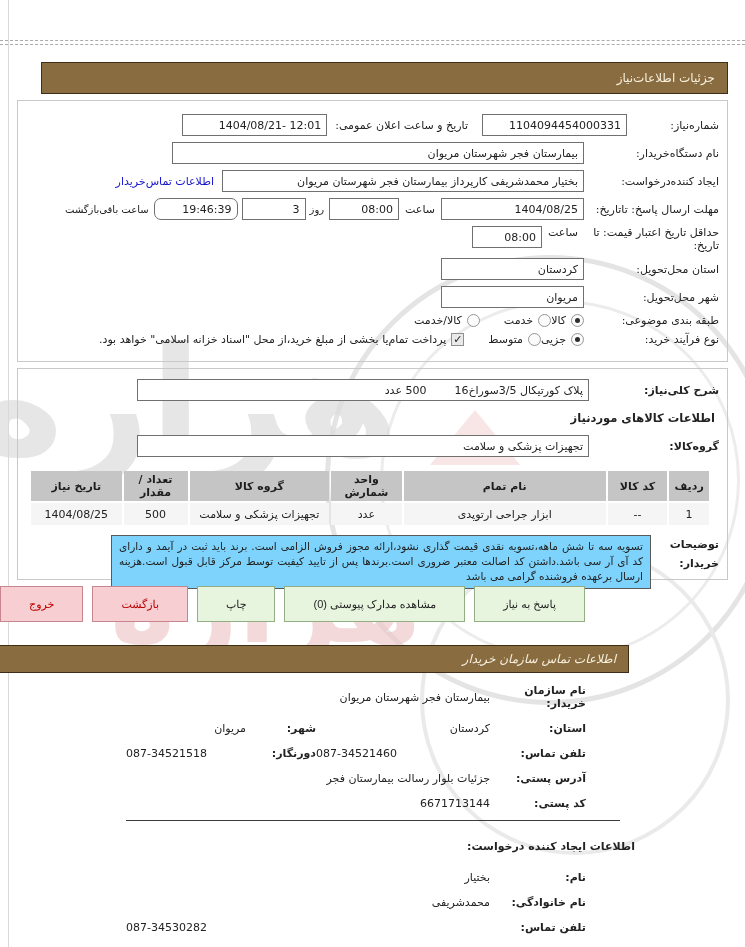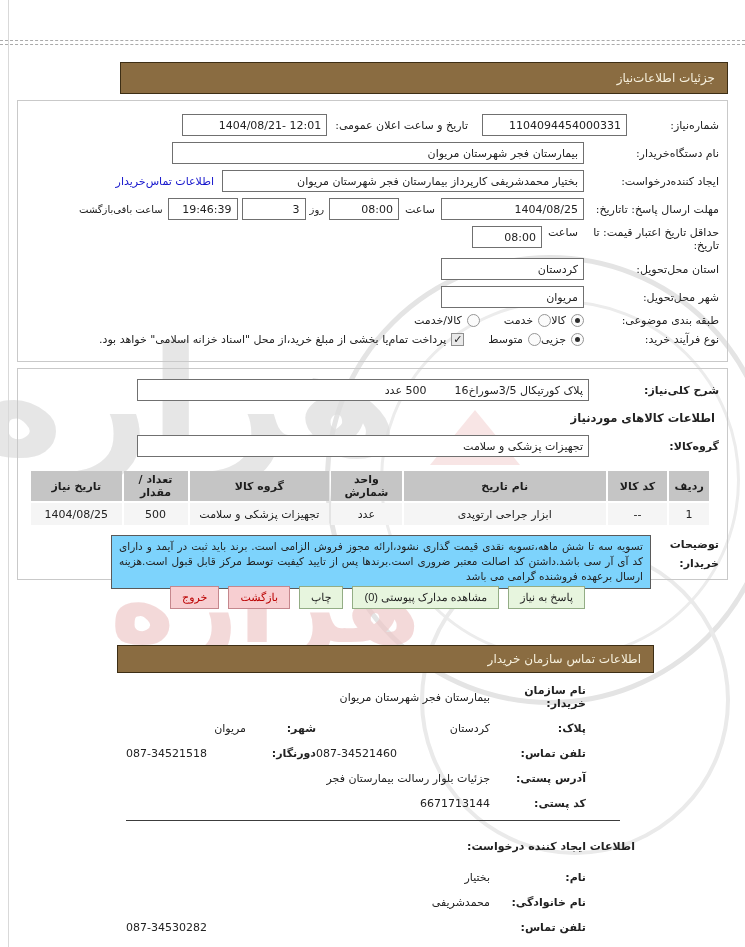--- a/index.html
+++ b/index.html
@@ -27,42 +27,42 @@
   .left-line { position:absolute; left:8px; top:0; height:947px; width:1px; background:#d9d9d9; z-index:1; }
   .dotted-sep { position:absolute; top:40px; left:0; width:745px; height:5px;
     border-top:1px dashed #ababab; border-bottom:1px dashed #ababab; z-index:1; }
 
   .brown-bar {
     position:absolute; right:17px; height:32px;
     background:#8a6c41; border:1px solid #3d2e15;
     color:#f6f0dd; display:flex; align-items:center;
     padding: 0 12px; font-size:12px; z-index:1;
   }
-  .bar1 { top:62px; width:608px; }
-  .bar2 { top:645px; width:537px; right:91px; height:28px; }
+  .bar1 { top:62px; width:687px; }
+  .bar2 { top:645px; width:630px; right:116px; height:28px;font-style:italic; }
 
   
   .box { position:absolute; right:17px; width:711px; border:1px solid #c9c9c9; background:transparent; z-index:1; }
   .box1 { top:100px; height:262px; padding:13px 8px 0 8px; }
   .box2 { top:368px; height:212px; padding:10px 8px 0 8px; }
 
   .frow { display:flex; align-items:center; margin-bottom:6px; }
   .frow.top { align-items:flex-start; }
   .flabel { width:135px; flex:0 0 135px; padding-left:4px; }
   .inp {
     border:1px solid #707070; background:#fff; height:22px;
     display:flex; align-items:center; padding:0 5px; overflow:hidden; white-space:nowrap;
   }
   .ltr { direction:ltr; justify-content:flex-end; }
   .w-main  { width:145px; }
   .w-wide  { width:412px; }
   .w-wide2 { width:362px; }
   .w-hour  { width:70px; margin-right:6px; }
   .w-day   { width:64px; margin-right:4px; }
-  .w-rem   { width:70px; margin-right:4px; }
+  .w-rem   { width:84px; margin-right:4px;border-radius:7px; }
   .w-dt    { width:143px; margin-right:26px; }
   .sep-lbl { margin-right:6px; }
   .small-lbl { font-size:10px; margin-right:5px; }
   .link { color:#1515cc; margin-right:8px; cursor:pointer; }
 
   .radio { width:13px; height:13px; border-radius:50%; border:1px solid #969696; background:#fbfbfb; position:relative; margin-left:5px; flex:0 0 13px; }
   .radio.sel::after { content:""; position:absolute; top:3px; left:3px; right:3px; bottom:3px; background:#2e2e2e; border-radius:50%; }
   .opt { display:flex; align-items:center; margin-left:24px; }
   .chk { width:13px; height:13px; border:1px solid #8f8f8f; background:#e9e9e9; display:flex; align-items:center; justify-content:center; font-size:11px; line-height:11px; color:#222; margin-left:5px; flex:0 0 13px; }
   .need-desc-row .flabel2 { width:130px; flex:0 0 130px; font-weight:bold; padding-left:4px; }
@@ -74,21 +74,21 @@
   table.items td { background:#f5f5f5; height:22px; padding:2px 4px; text-align:center; font-size:11px; }
   .c0{width:40px}.c1{width:62px}.c2{width:215px}.c3{width:72px}.c4{width:147px}.c5{width:66px}.c6{width:92px}
 
   .notes-row { display:flex; align-items:flex-start; margin-top:8px; }
   .notes-label { width:58px; flex:0 0 58px; font-weight:bold; line-height:19px; }
   .notes-box { border:1px solid #5a5a5a; background:#7dd3fc; width:540px; min-height:54px; margin-right:10px;
     padding:3px 7px; text-align:justify; line-height:15px; font-size:10.5px; }
 
   
   .btnrow { position:absolute; top:586px; right:160px; display:flex; gap:9px; z-index:1; }
-  .btn { height:23px; padding:0 11px; display:flex; align-items:center; font-size:11px;
+  .btn { height:36px; padding:0 28px; display:flex; align-items:center; font-size:11px;
     border:1px solid #93ad85; background:#e7f5de; color:#1f1f1f; cursor:pointer; }
   .btn.pink { background:#f7ced1; border-color:#c5878d; color:#bb0000; }
 
   
   .contact { position:absolute; top:684px; right:159px; width:460px;
     display:grid; grid-template-columns:96px 174px 70px 1fr; row-gap:12px; align-items:center; z-index:1; }
   .contact .lab { font-weight:bold; }
   .span3 { grid-column: 2 / 5; }
   .divider { position:absolute; top:820px; left:126px; width:494px; border-top:1px solid #3c3c3c; z-index:1; }
   .creator-h { position:absolute; top:840px; right:110px; font-weight:bold; z-index:1; }
@@ -210,21 +210,21 @@
     <div class="frow need-desc-row">
       <span class="flabel2">گروه‌کالا:</span>
       <div class="inp" style="width:452px">تجهیزات پزشکی و سلامت</div>
     </div>
 
     <table class="items">
       <thead>
         <tr>
           <th class="c0">ردیف</th>
           <th class="c1">کد کالا</th>
-          <th class="c2">نام تاریخ</th>
+          <th class="c2">نام تمام</th>
           <th class="c3">واحد شمارش</th>
           <th class="c4">گروه کالا</th>
           <th class="c5">تعداد / مقدار</th>
           <th class="c6">تاریخ نیاز</th>
         </tr>
       </thead>
       <tbody>
         <tr>
           <td>1</td>
           <td>--</td>
@@ -252,21 +252,21 @@
   </div>
 
   <div class="brown-bar bar2">
     <span>اطلاعات تماس  سازمان خریدار</span>
   </div>
 
   <div class="contact">
     <span class="lab">نام سازمان خریدار:</span>
     <span class="span3">بیمارستان فجر شهرستان مریوان</span>
 
-    <span class="lab">پلاک:</span>
+    <span class="lab">استان:</span>
     <span>کردستان</span>
     <span class="lab">شهر:</span>
     <span>مریوان</span>
 
     <span class="lab">تلفن تماس:</span>
     <span class="ltrtxt">087-34521460</span>
     <span class="lab">دورنگار:</span>
     <span class="ltrtxt">087-34521518</span>
 
     <span class="lab">آدرس پستی:</span>

